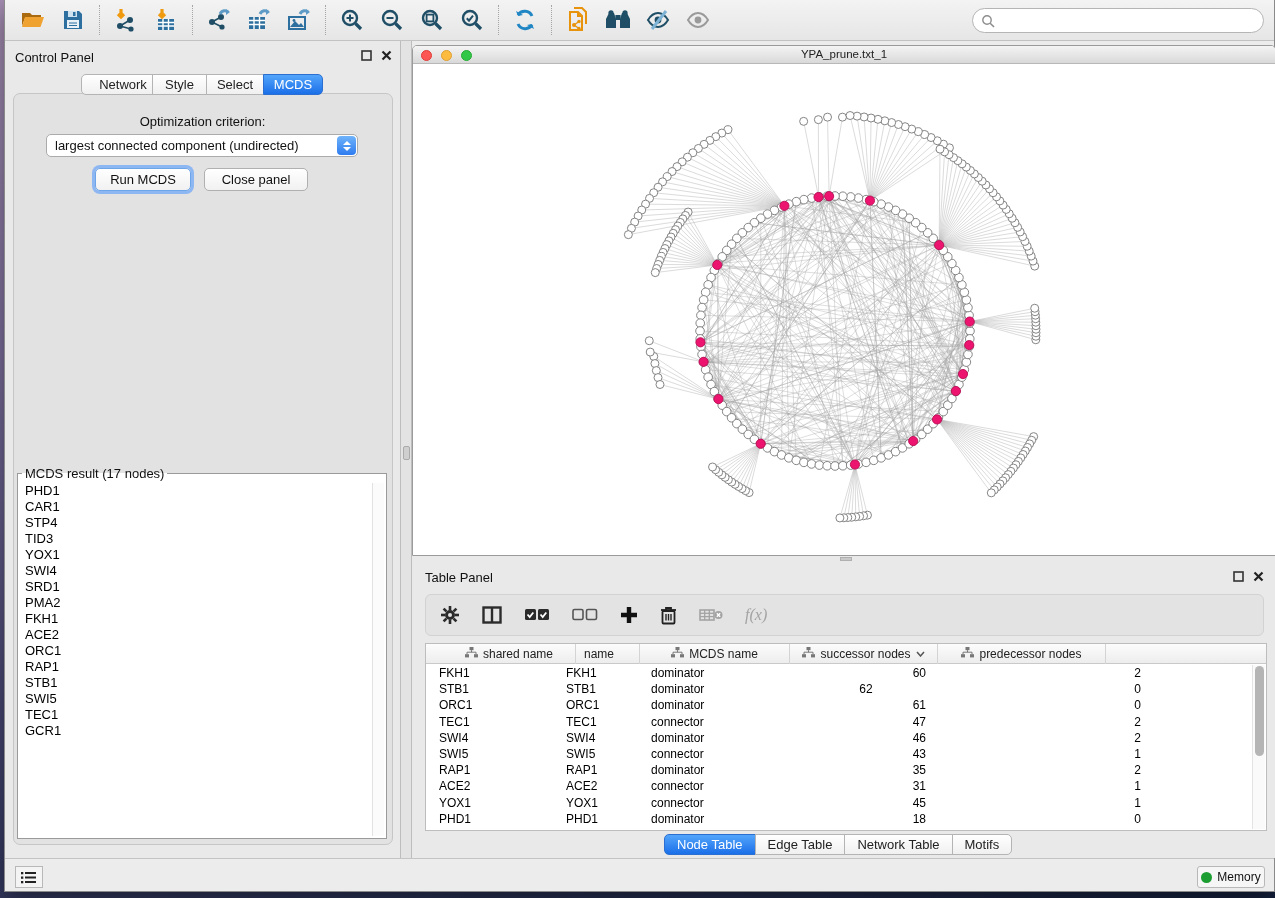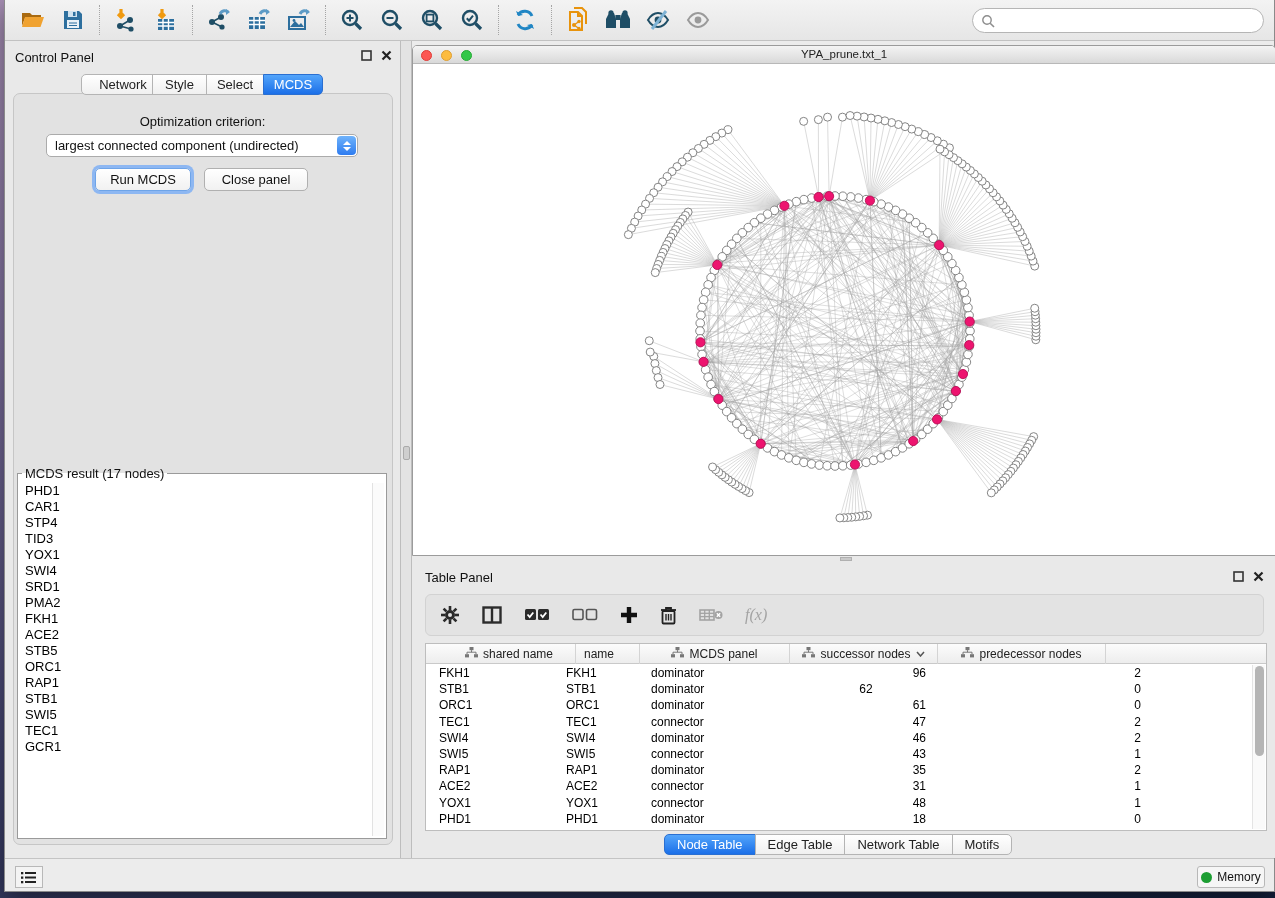--- a/index.html
+++ b/index.html
@@ -267,21 +267,20 @@
             <div>PHD1</div>
             <div>CAR1</div>
             <div>STP4</div>
             <div>TID3</div>
             <div>YOX1</div>
             <div>SWI4</div>
             <div>SRD1</div>
             <div>PMA2</div>
             <div>FKH1</div>
             <div>ACE2</div>
-            <div>STB5</div>
             <div>ORC1</div>
             <div>RAP1</div>
             <div>STB1</div>
             <div>SWI5</div>
             <div>TEC1</div>
             <div>GCR1</div>
           </div>
         <div class="mcds-scroll"></div>
       </div>
     </fieldset>
@@ -1172,21 +1171,21 @@
           </div>
           <div class="thcell" style="left: 214px; width: 150px;">
             <span><svg width="13" height="11" viewBox="0 0 13 11">
                 <g fill="#777">
                   <rect x="4.5" y="0" width="4" height="3.2"></rect>
                   <rect x="0" y="7.2" width="4" height="3.2"></rect>
                   <rect x="9" y="7.2" width="4" height="3.2"></rect>
                 </g>
                 <path d="M6.5 3.2v2M2 7.2v-2h9v2" fill="none" stroke="#777" stroke-width="1"></path>
               </svg></span>
-            <span>MCDS panel</span>
+            <span>MCDS name</span>
           </div>
           <div class="thcell" style="left: 364px; width: 148px;">
             <span><svg width="13" height="11" viewBox="0 0 13 11">
                 <g fill="#777">
                   <rect x="4.5" y="0" width="4" height="3.2"></rect>
                   <rect x="0" y="7.2" width="4" height="3.2"></rect>
                   <rect x="9" y="7.2" width="4" height="3.2"></rect>
                 </g>
                 <path d="M6.5 3.2v2M2 7.2v-2h9v2" fill="none" stroke="#777" stroke-width="1"></path>
               </svg></span>
@@ -1205,21 +1204,21 @@
                 <path d="M6.5 3.2v2M2 7.2v-2h9v2" fill="none" stroke="#777" stroke-width="1"></path>
               </svg></span>
             <span>predecessor nodes</span>
           </div>
         </div>
       <div id="tbl-body">
           <div class="trow" style="top: 21px;">
             <span style="left: 13px;">FKH1</span>
             <span style="left: 140px;">FKH1</span>
             <span style="left: 225px;">dominator</span>
-            <span style="left: 380px; width: 120px; text-align: right;">96</span>
+            <span style="left: 380px; width: 120px; text-align: right;">60</span>
             <span style="left: 595px; width: 120px; text-align: right;">2</span>
           </div>
           <div class="trow" style="top: 37.2px;">
             <span style="left: 13px;">STB1</span>
             <span style="left: 140px;">STB1</span>
             <span style="left: 225px;">dominator</span>
             <span style="left: 380px; width: 120px; text-align: center;">62</span>
             <span style="left: 595px; width: 120px; text-align: right;">0</span>
           </div>
           <div class="trow" style="top: 53.4px;">
@@ -1261,21 +1260,21 @@
             <span style="left: 13px;">ACE2</span>
             <span style="left: 140px;">ACE2</span>
             <span style="left: 225px;">connector</span>
             <span style="left: 380px; width: 120px; text-align: right;">31</span>
             <span style="left: 595px; width: 120px; text-align: right;">1</span>
           </div>
           <div class="trow" style="top: 150.6px;">
             <span style="left: 13px;">YOX1</span>
             <span style="left: 140px;">YOX1</span>
             <span style="left: 225px;">connector</span>
-            <span style="left: 380px; width: 120px; text-align: right;">48</span>
+            <span style="left: 380px; width: 120px; text-align: right;">45</span>
             <span style="left: 595px; width: 120px; text-align: right;">1</span>
           </div>
           <div class="trow" style="top: 166.8px;">
             <span style="left: 13px;">PHD1</span>
             <span style="left: 140px;">PHD1</span>
             <span style="left: 225px;">dominator</span>
             <span style="left: 380px; width: 120px; text-align: right;">18</span>
             <span style="left: 595px; width: 120px; text-align: right;">0</span>
           </div>
         </div>

